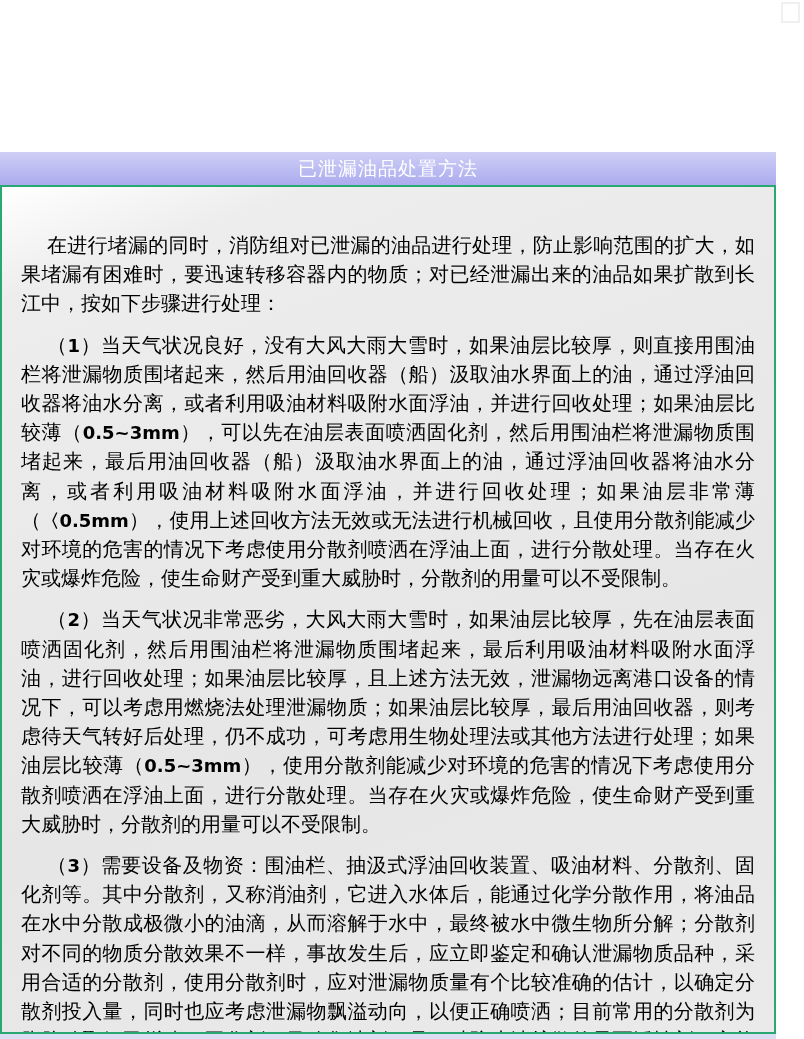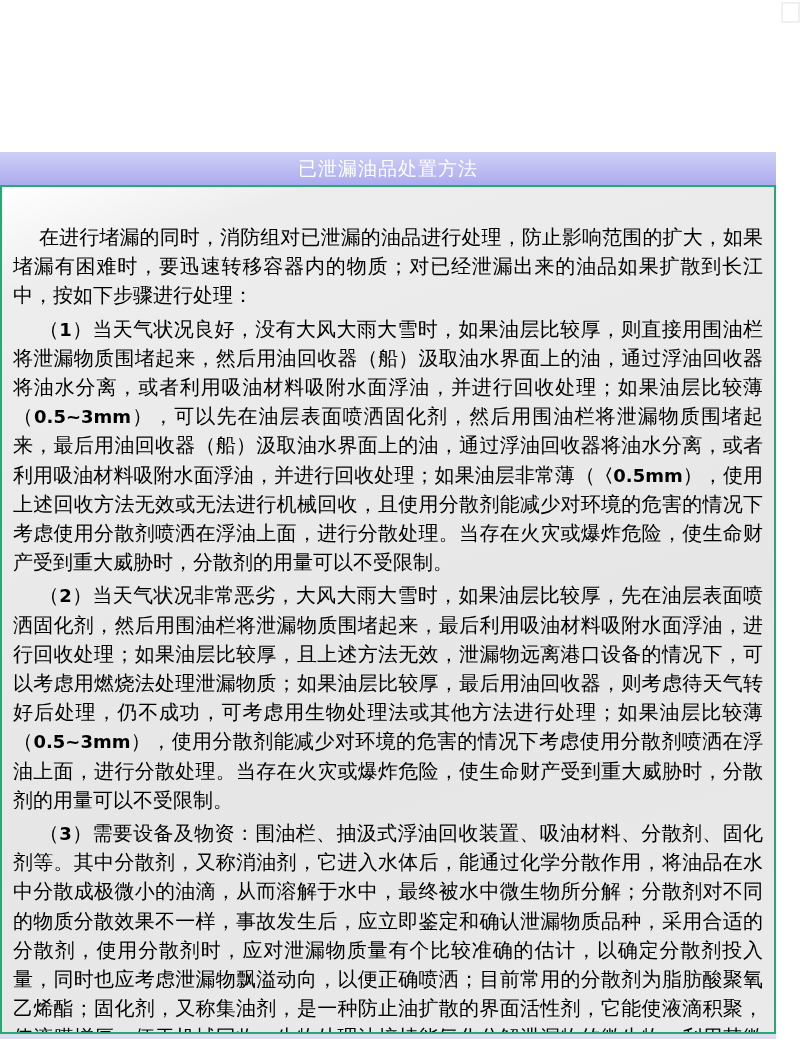--- a/index.html
+++ b/index.html
@@ -61,21 +61,21 @@
   }
   .text-wrap {
     padding: 32px 7px 0 7px;
     color: #000000;
     font-size: 20px;
     line-height: 29.2px;
     text-align: justify;
     font-family: "DejaVu Serif", "Liberation Serif", serif;
   }
   .text-wrap p {
-    margin: 4px;
+    margin: 12px;
     text-indent: 26px;
   }
   .run-b {
     font-weight: bold;
     font-family: "DejaVu Sans", "Liberation Sans", sans-serif;
     font-size: 18px;
   }
 </style>
 </head>
 <body>

